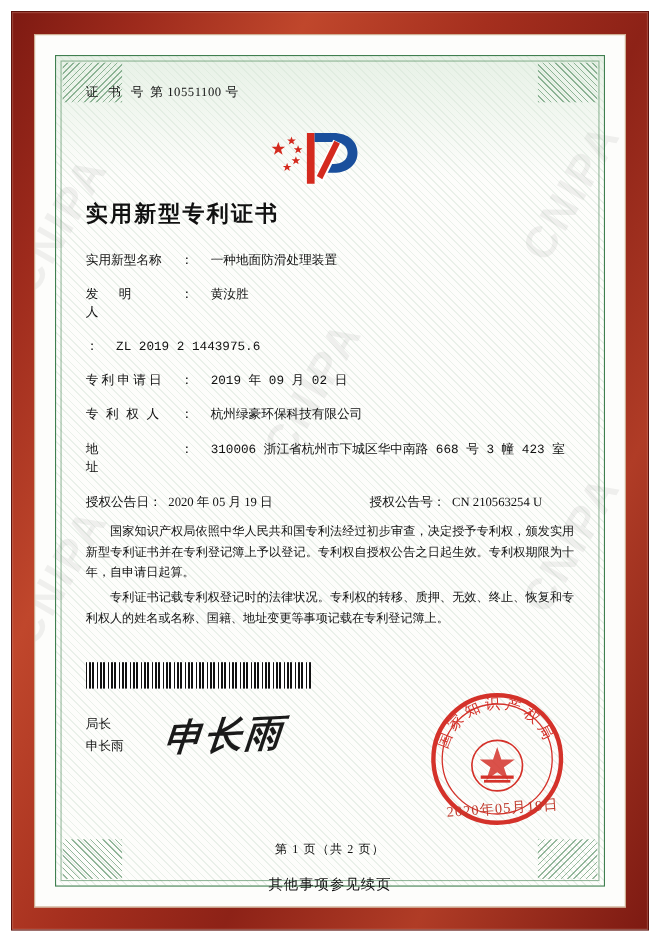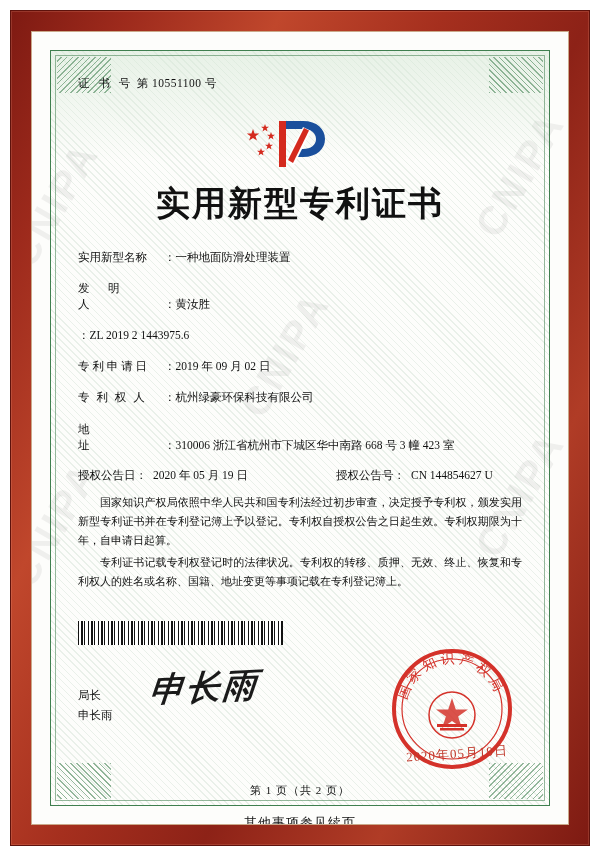--- a/index.html
+++ b/index.html
@@ -132,47 +132,48 @@
 
   .emblem {
     width: 100%;
     text-align: center;
     margin: 2px 0 6px;
     height: 60px;
   }
   .emblem svg { display: inline-block; }
 
   .title {
-    text-align: center;
-    font-size: 34px;
+    font-size: 20px;
     font-weight: bold;
     letter-spacing: 2px;
     margin: 2px 0 22px;
     color: #111;
     font-family: Liberation Serif, serif;
   }
 
   .field {
     display: flex;
-    align-items: flex-end;
+    align-items: flex-start;
     margin: 0 0 15px 0;
     font-size: 11.5px;
     line-height: 1.4;
+    font-family: Liberation Mono, monospace;
   }
   .field .label {
     flex: 0 0 78px;
     display: flex;
     justify-content: space-between;
     padding-right: 8px;
   }
   .field .colon {
     flex: 0 0 10px;
   }
   .field .value {
     flex: 1 1 auto;
+    margin-left: 16px;
   }
 
   .field-row2 {
     display: flex;
     align-items: baseline;
     margin: 0 0 10px 0;
     font-size: 11.5px;
   }
   .field-row2 .half {
     display: flex;
@@ -208,21 +209,21 @@
   }
 
   .sign-area {
     position: relative;
     margin-top: 12px;
     height: 120px;
   }
   .sign-title {
     position: absolute;
     left: 0;
-    top: 29px;
+    top: 12px;
     font-size: 11.5px;
     line-height: 1.7;
   }
   .signature {
     position: absolute;
     left: 72px;
     top: 8px;
     font-family: "Liberation Serif", "DejaVu Serif", serif;
     font-size: 34px;
     font-style: italic;
@@ -354,21 +355,21 @@
 
       <div class="field-row2">
         <div class="half first">
           <span class="lbl2">授权公告日</span>
           <span>：</span>
           <span class="val2">2020 年 05 月 19 日</span>
         </div>
         <div class="half">
           <span class="lbl2">授权公告号</span>
           <span>：</span>
-          <span class="val2">CN 144854627 U</span>
+          <span class="val2">CN 210563254 U</span>
         </div>
       </div>
 
       <div class="para">国家知识产权局依照中华人民共和国专利法经过初步审查，决定授予专利权，颁发实用新型专利证书并在专利登记簿上予以登记。专利权自授权公告之日起生效。专利权期限为十年，自申请日起算。</div>
       <div class="para second">专利证书记载专利权登记时的法律状况。专利权的转移、质押、无效、终止、恢复和专利权人的姓名或名称、国籍、地址变更等事项记载在专利登记簿上。</div>
 
       <div class="barcode"></div>
 
       <div class="sign-area">
         <div class="sign-title">

